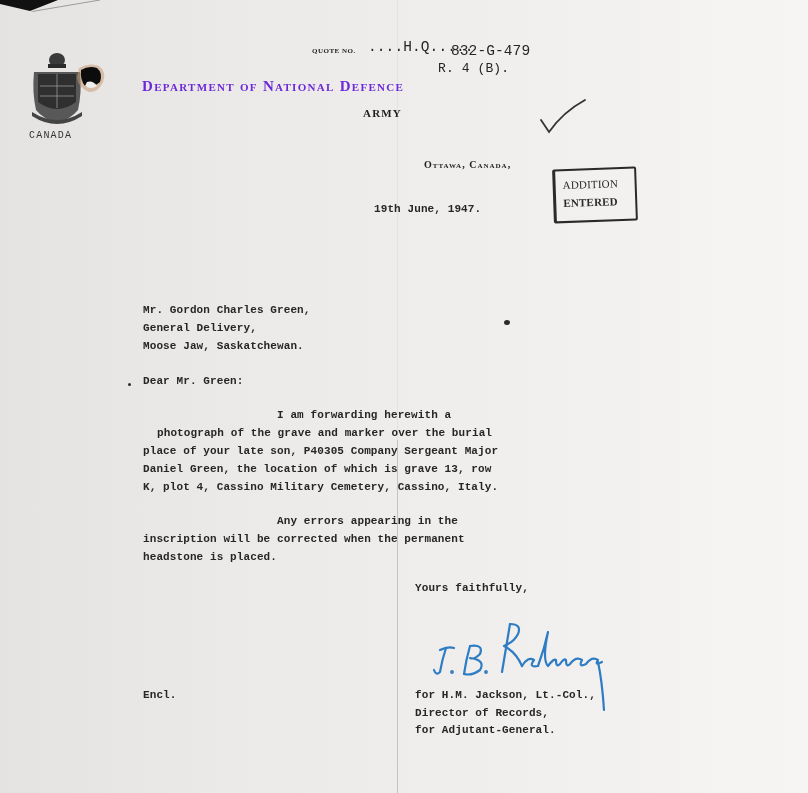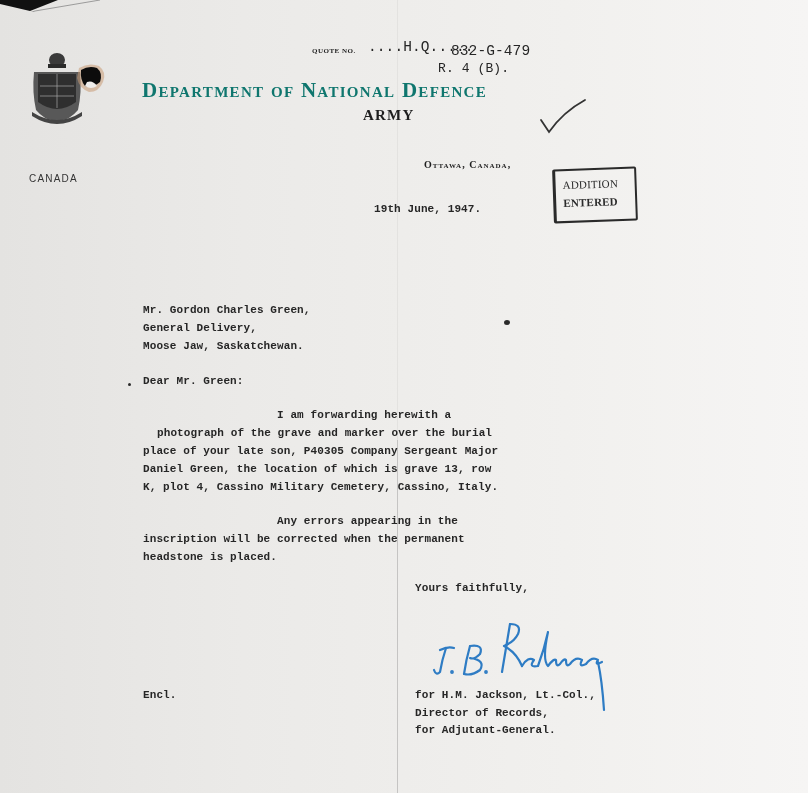--- a/index.html
+++ b/index.html
@@ -10,24 +10,24 @@
       color: #1e1e1e;
     }
     .abs { position: absolute; white-space: pre; }
     .tw { font-family: "Liberation Mono", "DejaVu Sans Mono", monospace; font-size: 11px; font-weight: bold; color: #262626; line-height: 17.6px; letter-spacing: 0.1px; }
     
     .corner { position: absolute; left: 0; top: 0; width: 100px; height: 12px; }
     .fold { position: absolute; left: 397px; top: 440px; width: 1px; height: 353px; background: rgba(120,120,120,0.35); }
     .fold-top { position: absolute; left: 397px; top: 0; width: 1px; height: 440px; background: rgba(150,150,150,0.12); }
     .crest { position: absolute; left: 28px; top: 52px; width: 58px; height: 76px; }
     .hole { position: absolute; left: 75px; top: 62px; width: 32px; height: 34px; }
-    .canada-lbl { position: absolute; left: 29px; top: 130px; font-family: Liberation Sans, sans-serif; font-size: 10px; letter-spacing: 1.2px; color: #333; margin-top: 43px; }
+    .canada-lbl { position: absolute; left: 29px; top: 130px; font-family: Liberation Mono, monospace; font-size: 10px; letter-spacing: 1.2px; color: #333; }
     .quote-lbl { position: absolute; left: 312px; top: 47px; font-family: "Liberation Serif", serif; font-size: 7px; font-weight: bold; letter-spacing: 0.5px; color: #222; }
-    .dept { position: absolute; left: 142px; top: 78px; font-family: "Liberation Serif", "DejaVu Serif", serif; font-weight: bold; font-size: 21px; letter-spacing: 1.3px; color: #0f766e; font-variant: small-caps; }
-    .army { position: absolute; left: 363px; top: 107px; font-family: "Liberation Serif", serif; font-weight: bold; font-size: 15px; letter-spacing: 1.2px; color: #1e1e1e; }
+    .dept { position: absolute; left: 142px; top: 78px; font-family: "Liberation Serif", "DejaVu Serif", serif; font-weight: bold; font-size: 15px; letter-spacing: 1.3px; color: #6d28d9; font-variant: small-caps; }
+    .army { position: absolute; left: 363px; top: 107px; font-family: "Liberation Serif", serif; font-weight: bold; font-size: 11px; letter-spacing: 1.2px; color: #1e1e1e; }
     .ottawa { position: absolute; left: 376px; top: 159px; font-family: "Liberation Serif", serif; font-weight: bold; font-size: 10px; letter-spacing: 1px; color: #1e1e1e; font-variant: small-caps; margin-left: 48px; }
     .stamp { position: absolute; left: 553px; top: 168px; width: 84px; height: 54px; transform: rotate(-2deg); }
     .stamp-box { position: absolute; inset: 0; border: 2.5px solid #2a2a2a; border-left-width: 3px; border-radius: 2px; }
     .stamp-l1, .stamp-l2 { position: absolute; left: 10px; font-family: "Liberation Serif", serif; font-size: 11px; color: #2a2a2a; letter-spacing: 0.2px; }
     .stamp-l1 { top: 10px; font-weight: normal; }
     .stamp-l2 { top: 28px; font-weight: bold; }
     .check { position: absolute; left: 537px; top: 98px; width: 50px; height: 38px; }
     .dot { position: absolute; border-radius: 50%; background: #2a2a2a; }
     .sig { position: absolute; left: 430px; top: 620px; width: 190px; height: 95px; }
   </style>

